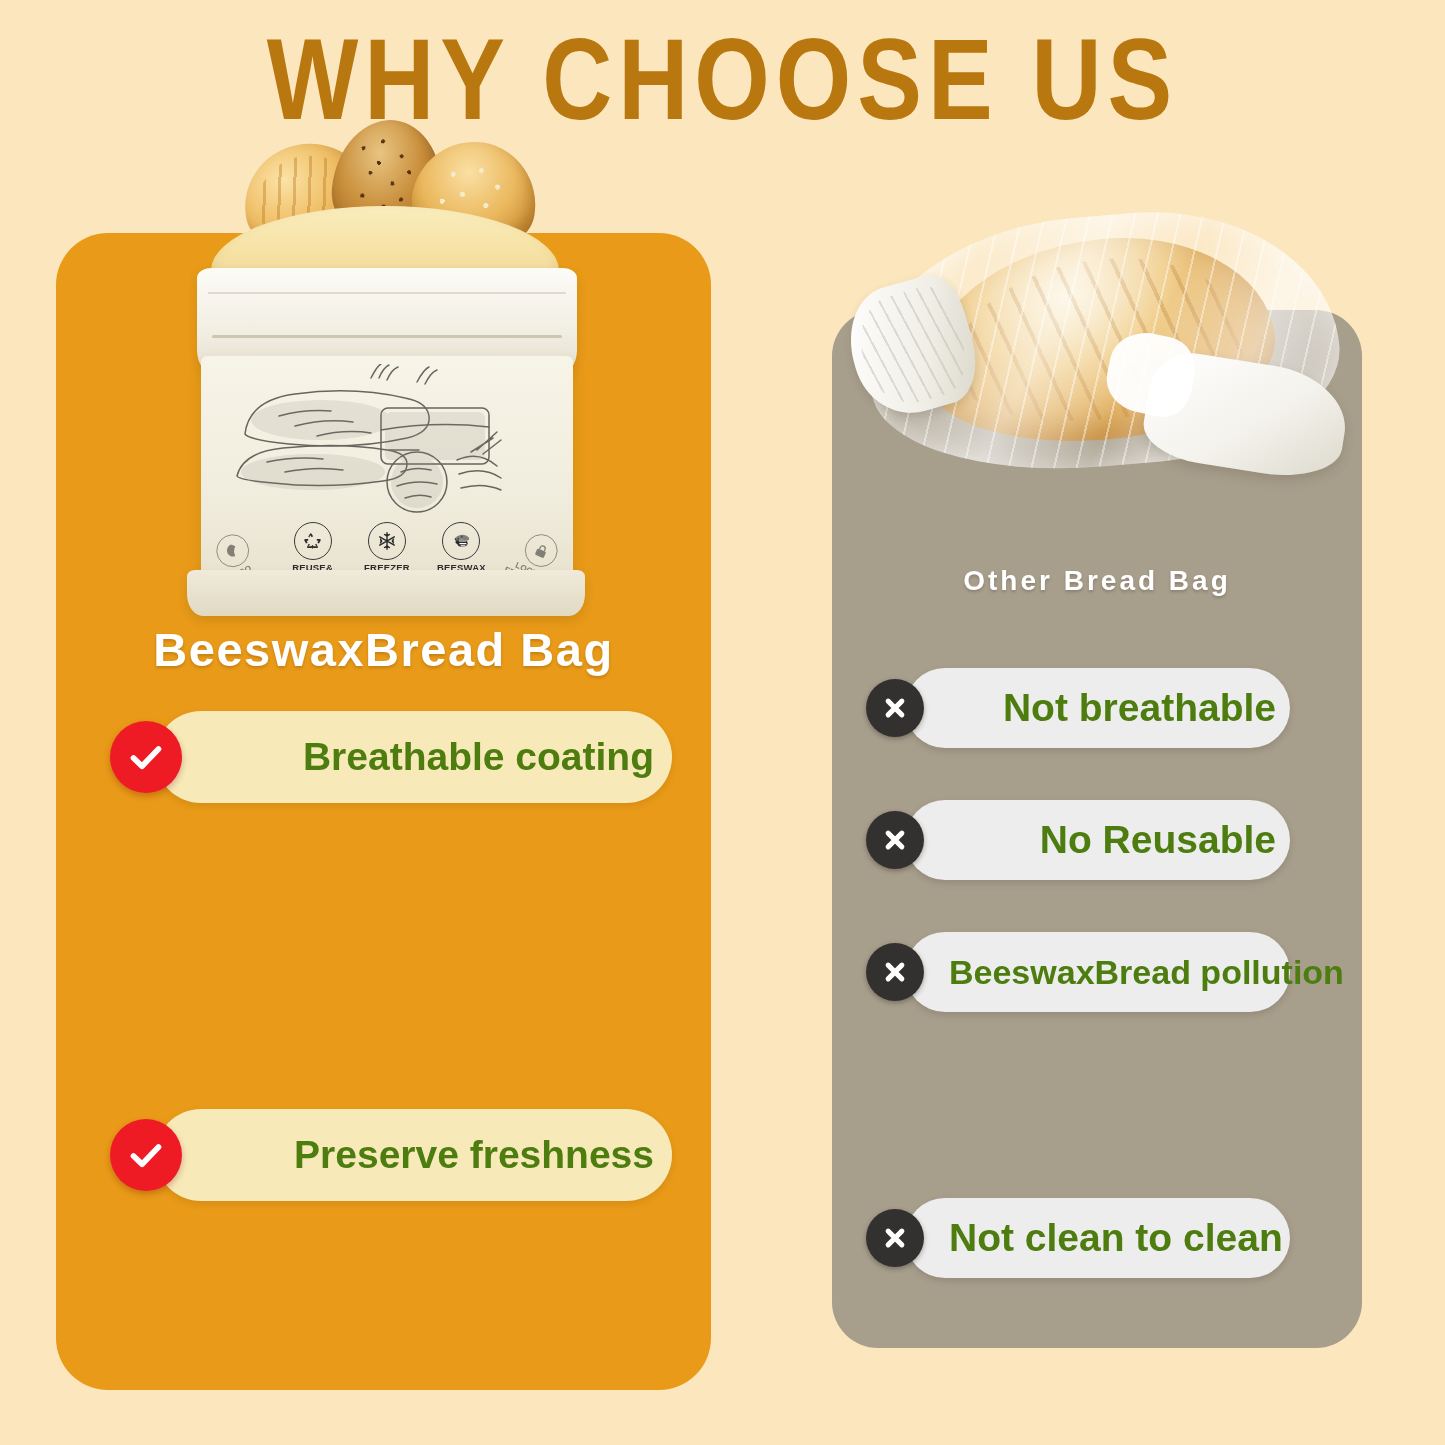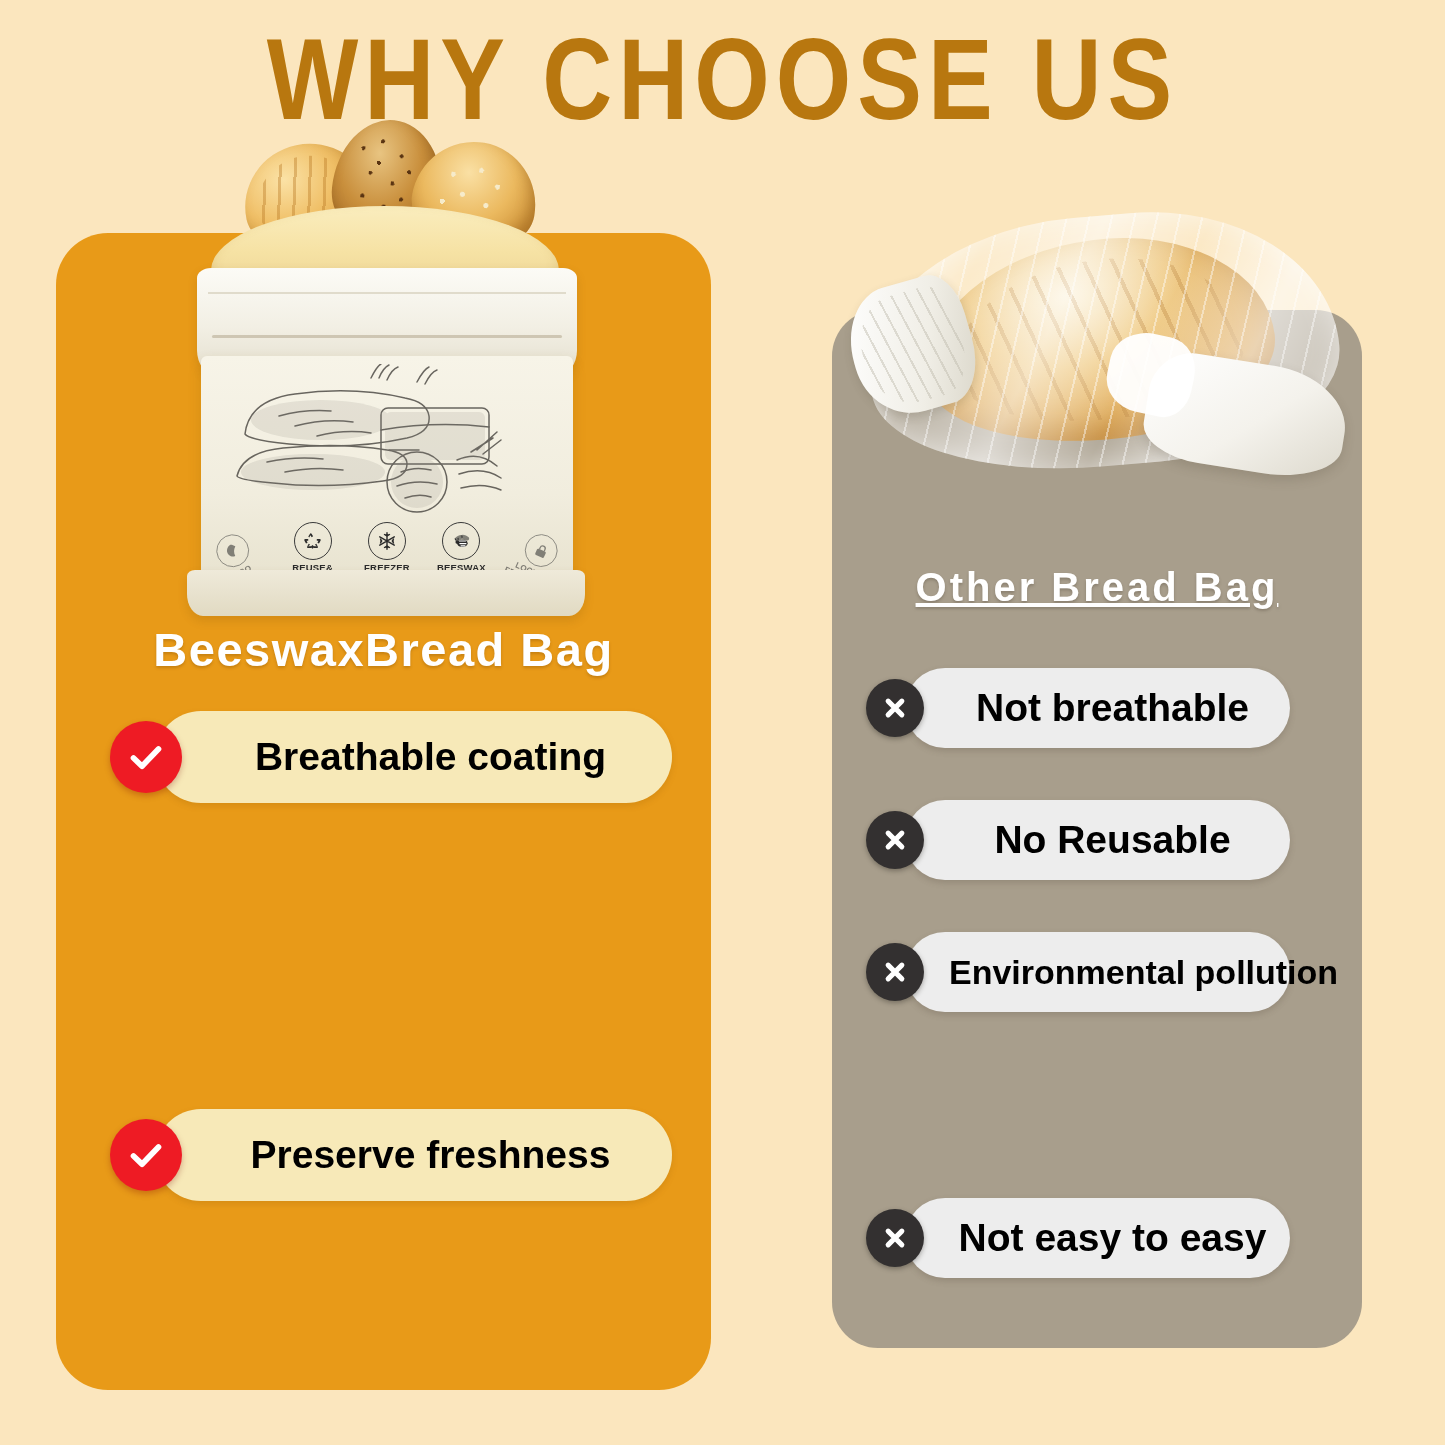--- a/index.html
+++ b/index.html
@@ -41,23 +41,22 @@
     position:absolute;text-align:center;color:#FFFFFF;
     font-weight:700;white-space:nowrap;
   }
   .heading-left{
     left:56px;top:622px;width:655px;
     font-size:47px;letter-spacing:1.5px;
     text-shadow:0 2px 3px rgba(120,70,0,.30);
   }
   .heading-right{
     left:832px;top:565px;width:530px;
-    font-size:40px;letter-spacing:3px;
+    font-size:28px;letter-spacing:3px;
     text-shadow:0 2px 3px rgba(70,60,45,.30);
-    text-decoration:underline;
   }
 
   
   .row{position:absolute;display:flex;align-items:center;}
   .row-left{left:110px;width:562px;height:92px;text-decoration:underline;}
   .row-right{left:866px;width:424px;height:80px;}
 
   .pill{
     position:absolute;top:0;border-radius:48px;
     display:flex;align-items:center;
@@ -69,22 +68,22 @@
     background:#F7E9B8;
     box-shadow:0 3px 6px rgba(140,85,0,.18);
   }
   .pill-right{
     left:39px;right:0;
     background:#EDEDED;border-radius:40px;
     box-shadow:0 3px 6px rgba(80,70,55,.22);
   }
 
   .pill-text{
-    width:100%;text-align:center;
-    color:#000000;font-weight:700;
+    width:100%;text-align:right;
+    color:#4d7c0f;font-weight:700;
     box-sizing:border-box;
     white-space:nowrap;
   }
   .pill-left .pill-text{font-size:45px;padding:0 18px 0 52px;}
   .pill-right .pill-text{font-size:39px;padding:0 14px 0 44px;}
 
   
   .t-sm .pill-text{font-size:34px !important;}
   .t-md .pill-text{font-size:39px !important;}
 
@@ -460,33 +459,33 @@
     </div>
     <div class="badge badge-cross">
       <svg width="30" height="30" viewBox="0 0 24 24" fill="none" stroke="#FFFFFF" stroke-width="4" stroke-linecap="round">
           <path d="M6.5 6.5 17.5 17.5M17.5 6.5 6.5 17.5"></path>
         </svg>
     </div>
   </div>
 
   <div class="row row-right t-sm" style="top:932px">
     <div class="pill pill-right">
-      <span class="pill-text">Environmental pollution</span>
+      <span class="pill-text">BeeswaxBread pollution</span>
     </div>
     <div class="badge badge-cross">
       <svg width="30" height="30" viewBox="0 0 24 24" fill="none" stroke="#FFFFFF" stroke-width="4" stroke-linecap="round">
           <path d="M6.5 6.5 17.5 17.5M17.5 6.5 6.5 17.5"></path>
         </svg>
     </div>
   </div>
 
 
   <div class="row row-right t-md" style="top:1198px">
     <div class="pill pill-right">
-      <span class="pill-text">Not easy to easy</span>
+      <span class="pill-text">Not clean to clean</span>
     </div>
     <div class="badge badge-cross">
       <svg width="30" height="30" viewBox="0 0 24 24" fill="none" stroke="#FFFFFF" stroke-width="4" stroke-linecap="round">
           <path d="M6.5 6.5 17.5 17.5M17.5 6.5 6.5 17.5"></path>
         </svg>
     </div>
   </div>
 
 </div>
 

